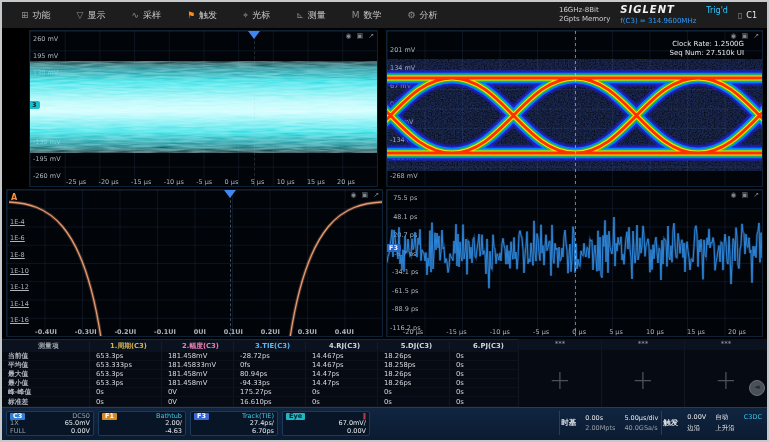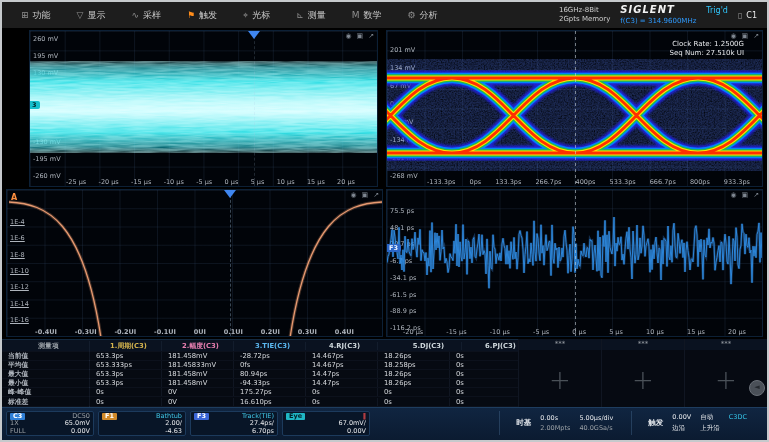--- a/index.html
+++ b/index.html
@@ -58,21 +58,21 @@
   .statusbar{position:absolute;left:0;top:405px;width:100%;height:33px;background:linear-gradient(#102541,#0b1b31);border-top:1px solid #1e3d5f;display:flex;align-items:flex-start;box-sizing:border-box;padding:3px 4px;gap:4px;z-index:2;}
   .dbox{width:88px;height:25px;background:#081527;border:1px solid #1c3a5c;border-radius:2px;font-size:6.5px;display:flex;flex-direction:column;justify-content:space-between;box-sizing:border-box;padding:1px 3px;}
   .drow{display:flex;justify-content:space-between;align-items:center;line-height:1;}
   .badge{padding:0 3px;border-radius:1px;color:#fff;font-weight:bold;font-size:6.5px;}
   .badge.dark{color:#04222a;}
   .dim{color:#9aa0a6;}
   .val{color:#e8eaed;}
   .func{color:#40c8e8;}
   .pause{color:#ff5050;font-weight:bold;}
   .right-group{margin-left:auto;display:flex;align-items:stretch;gap:2px;}
-  .panel{display:grid;column-gap:9px;row-gap:2px;font-size:6.5px;align-content:center;padding:2px 16px;border-left:1px solid rgba(80,120,160,.35);}
+  .panel{display:grid;column-gap:9px;row-gap:2px;font-size:6.5px;align-content:center;padding:2px 1px;border-left:1px solid rgba(80,120,160,.35);}
   .p-title{grid-row:1/3;align-self:center;font-size:7.5px;color:#dfe3e8;font-weight:bold;}
   .panel .val{white-space:nowrap;}
   .cyanv{color:#35c4e8;}
 </style>
 </head>
 <body>
 
 <div id="screen">
 
   <div class="menubar">
@@ -211,31 +211,20 @@
       <use href="#eyep" class="e2"></use>
       <use href="#eyep" class="e3"></use>
       <use href="#eyep" class="e4"></use>
       <use href="#eyep" class="e5"></use>
       <line x1="188.5" y1="0" x2="188.5" y2="157" class="eyedash"></line>
     </svg>
     <div class="overlay-tr">
       <div>Clock Rate: 1.2500G</div>
       <div>Seq Num: 27.510k UI</div>
     </div>
-    <div class="xlabels" style="left:40px;right:12px;">
-        <span class="xl">-133.3ps</span>
-        <span class="xl">0ps</span>
-        <span class="xl">133.3ps</span>
-        <span class="xl">266.7ps</span>
-        <span class="xl">400ps</span>
-        <span class="xl">533.3ps</span>
-        <span class="xl">666.7ps</span>
-        <span class="xl">800ps</span>
-        <span class="xl">933.3ps</span>
-      </div>
     <div class="qtools">
       <span>◉</span>
       <span>▣</span>
       <span>↗</span>
     </div>
   </div>
 
   <div class="quad" style="left:4px;top:187px;width:377px;height:148px;">
     <div class="grid"></div>
     <span class="marker-a">A</span>
@@ -269,21 +258,21 @@
       </div>
     <div class="qtools">
       <span>◉</span>
       <span>▣</span>
       <span>↗</span>
     </div>
   </div>
 
   <div class="quad" style="left:384px;top:187px;width:377px;height:148px;">
     <div class="grid"></div>
-    <div class="ylabels" style="top:17px;bottom:4px;">
+    <div class="ylabels" style="top:4px;bottom:4px;align-items:center;">
         <span class="yl">75.5 ps</span>
         <span class="yl">48.1 ps</span>
         <span class="yl">20.7 ps</span>
         <span class="yl">-6.7 ps</span>
         <span class="yl">-34.1 ps</span>
         <span class="yl">-61.5 ps</span>
         <span class="yl">-88.9 ps</span>
         <span class="yl">-116.2 ps</span>
       </div>
     <svg class="qsvg" width="377" height="148">
@@ -313,21 +302,21 @@
     </div>
   </div>
 
   <div class="mtable">
     <div class="mt-head">
         <span class="mt-cell mt-h mt-label" style="color: rgb(154, 160, 166);">测量项</span>
         <span class="mt-cell mt-h" style="color: rgb(216, 182, 78);">1.周期(C3)</span>
         <span class="mt-cell mt-h" style="color: rgb(232, 127, 176);">2.幅度(C3)</span>
         <span class="mt-cell mt-h" style="color: rgb(91, 184, 240);">3.TIE(C3)</span>
         <span class="mt-cell mt-h" style="color: rgb(207, 216, 220);">4.RJ(C3)</span>
-        <span class="mt-cell mt-h" style="color: rgb(207, 216, 220); margin-left: 12px;">5.DJ(C3)</span>
+        <span class="mt-cell mt-h" style="color: rgb(207, 216, 220);">5.DJ(C3)</span>
         <span class="mt-cell mt-h" style="color: rgb(207, 216, 220);">6.PJ(C3)</span>
       </div>
     <div>
         <div class="mt-row">
           <span class="mt-cell mt-label">当前值</span>
           <span class="mt-cell">653.3ps</span>
           <span class="mt-cell">181.458mV</span>
           <span class="mt-cell">-28.72ps</span>
           <span class="mt-cell">14.467ps</span>
           <span class="mt-cell">18.26ps</span>

